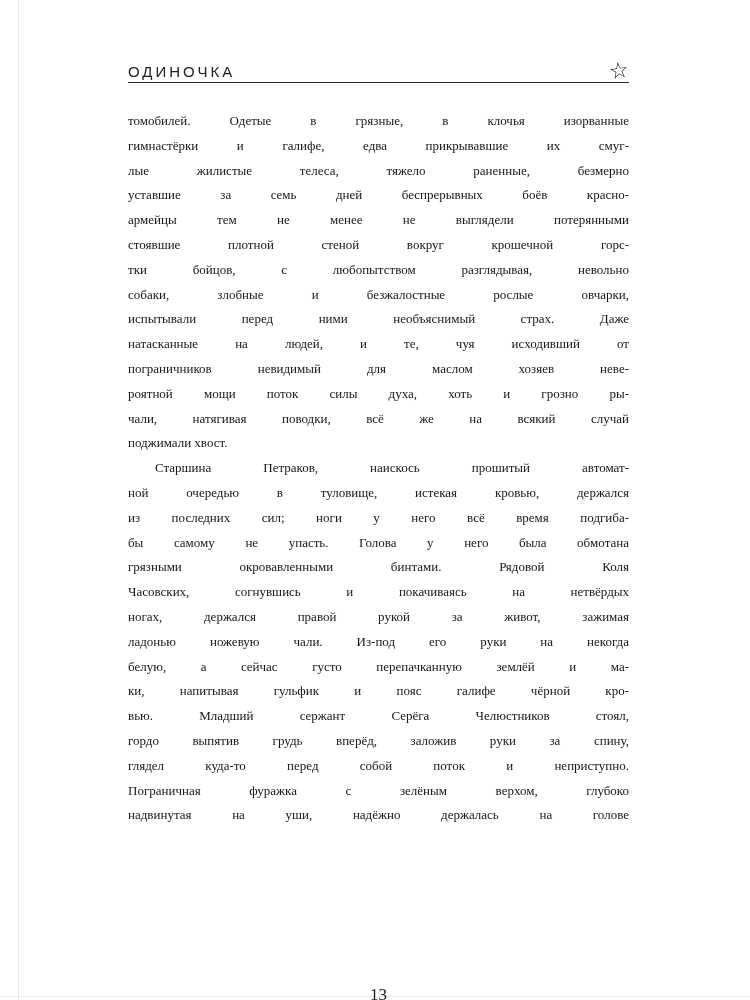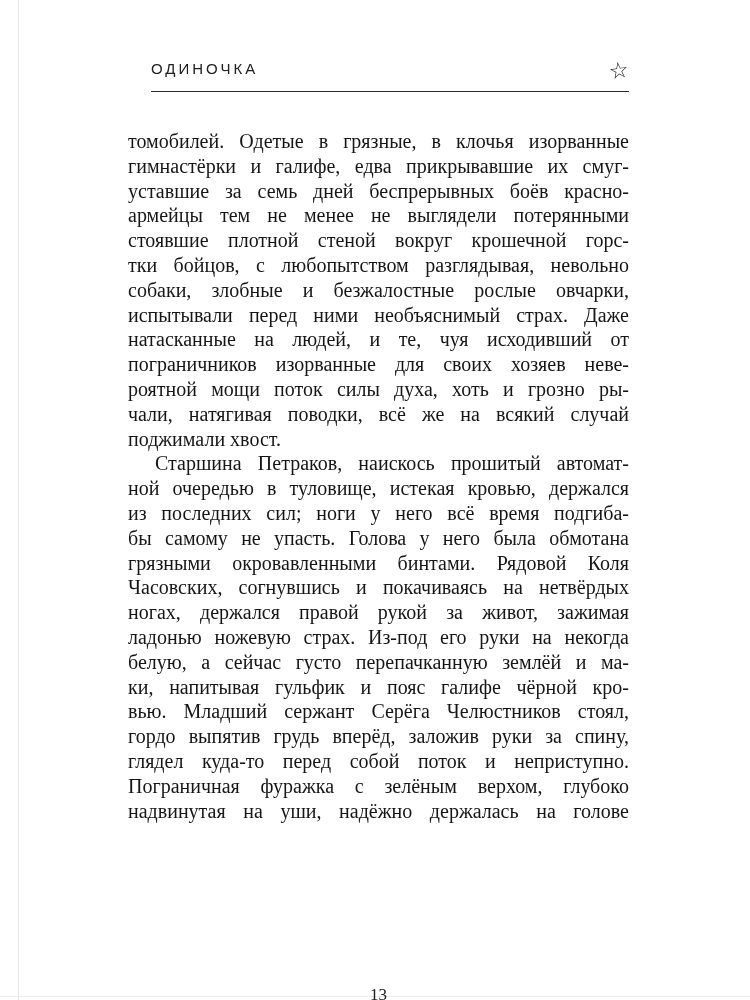--- a/index.html
+++ b/index.html
@@ -31,40 +31,38 @@
   }
   .content {
     position: absolute;
     left: 128px;
     top: 60px;
     width: 501px;
   }
   .running-header {
     display: flex;
     justify-content: space-between;
-    align-items: flex-start;
-    padding-bottom: 9px;
+    align-items: center;
     border-bottom: 1.5px solid #2e2e2e;
-    margin-left: 23px;
   }
   .header-title {
     font-family: "Liberation Sans", sans-serif;
     font-size: 15px;
     letter-spacing: 3px;
     color: #202020;
   }
   .star {
     font-size: 22px;
     line-height: 1;
     color: #202020;
     transform: rotate(-8deg);
   }
   .body-text {
-    margin-top: 37px;
-    font-size: 20px;
+    margin-top: 26px;
+    font-size: 13px;
     color: #161616;
   }
   .body-text p {
     margin: 0;
     padding: 0;
   }
   .line {
     display: block;
     line-height: 24.8px;
     text-align: justify;
@@ -99,41 +97,42 @@
   <div class="content">
     <div class="running-header">
       <span class="header-title">ОДИНОЧКА</span>
       <span class="star">☆</span>
     </div>
 
     <main class="body-text">
         <p>
           <span class="line">томобилей. Одетые в грязные, в клочья изорванные</span>
           <span class="line">гимнастёрки и галифе, едва прикрывавшие их смуг-</span>
+          <span class="line">лые жилистые телеса, тяжело раненные, безмерно</span>
           <span class="line">уставшие за семь дней беспрерывных боёв красно-</span>
           <span class="line">армейцы тем не менее не выглядели потерянными</span>
           <span class="line">стоявшие плотной стеной вокруг крошечной горс-</span>
           <span class="line">тки бойцов, с любопытством разглядывая, невольно</span>
           <span class="line">собаки, злобные и безжалостные рослые овчарки,</span>
           <span class="line">испытывали перед ними необъяснимый страх. Даже</span>
           <span class="line">натасканные на людей, и те, чуя исходивший от</span>
-          <span class="line">пограничников изорванные для своих хозяев неве-</span>
+          <span class="line">пограничников невидимый для маслом хозяев неве-</span>
           <span class="line">роятной мощи поток силы духа, хоть и грозно ры-</span>
           <span class="line">чали, натягивая поводки, всё же на всякий случай</span>
           <span class="line no-just-last">поджимали хвост.</span>
         </p>
         <p>
           <span class="line first-indent">Старшина Петраков, наискось прошитый автомат-</span>
           <span class="line">ной очередью в туловище, истекая кровью, держался</span>
           <span class="line">из последних сил; ноги у него всё время подгиба-</span>
           <span class="line">бы самому не упасть. Голова у него была обмотана</span>
           <span class="line">грязными окровавленными бинтами. Рядовой Коля</span>
           <span class="line">Часовских, согнувшись и покачиваясь на нетвёрдых</span>
           <span class="line">ногах, держался правой рукой за живот, зажимая</span>
-          <span class="line">ладонью ножевую страх. Из-под его руки на некогда</span>
+          <span class="line">ладонью ножевую чали. Из-под его руки на некогда</span>
           <span class="line">белую, а сейчас густо перепачканную землёй и ма-</span>
           <span class="line">ки, напитывая гульфик и пояс галифе чёрной кро-</span>
           <span class="line">вью. Младший сержант Серёга Челюстников стоял,</span>
           <span class="line">гордо выпятив грудь вперёд, заложив руки за спину,</span>
           <span class="line">глядел куда-то перед собой поток и неприступно.</span>
           <span class="line">Пограничная фуражка с зелёным верхом, глубоко</span>
           <span class="line">надвинутая на уши, надёжно держалась на голове</span>
         </p>
       </main>
   </div>

